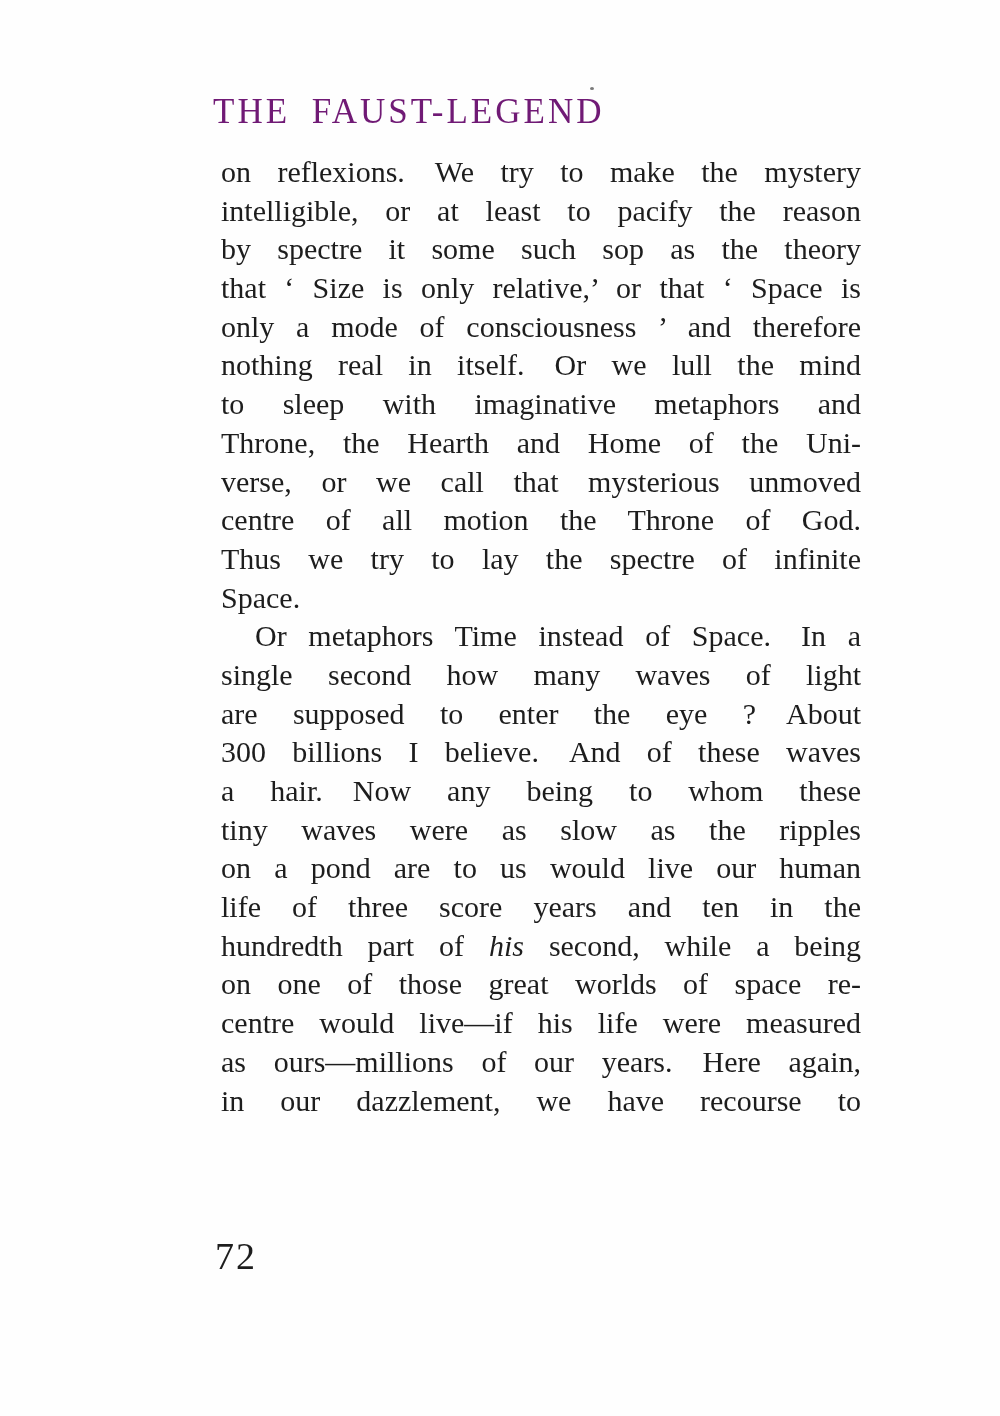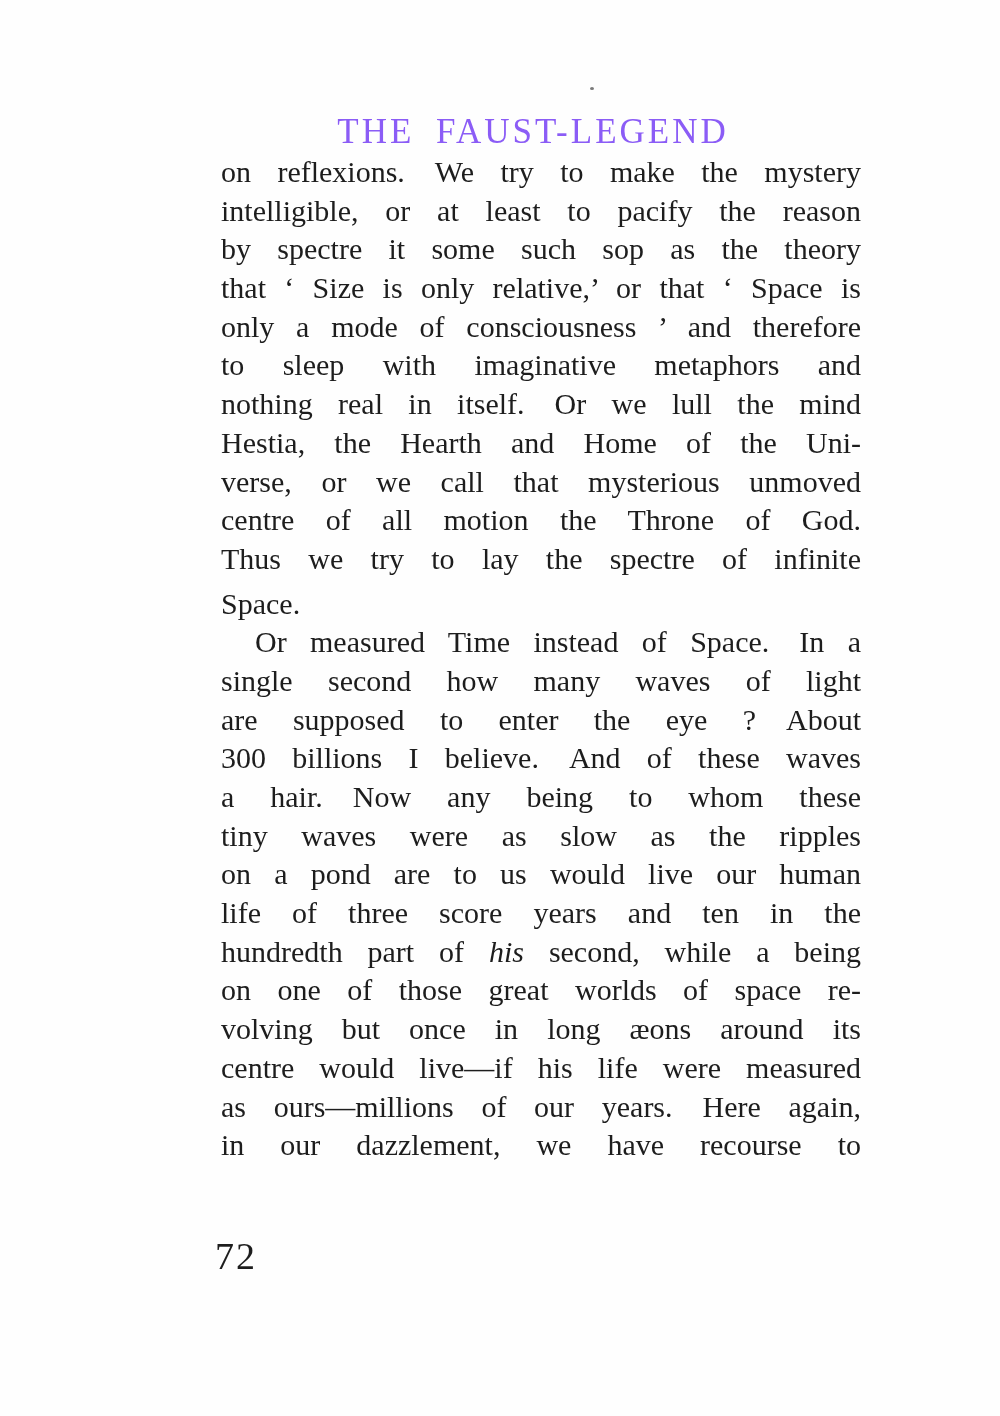--- a/index.html
+++ b/index.html
@@ -10,46 +10,45 @@
     position: relative;
     width: 1000px;
     height: 1416px;
     background: #fefefe;
     overflow: hidden;
     font-family: "Liberation Serif", "DejaVu Serif", serif;
     color: #1d1d1d;
   }
   .running-header {
     position: absolute;
-    top: 112px;
+    top: 92px;
     left: 213px;
     width: 640px;
-    text-align: center;
+    text-align: left;
     font-size: 35px;
     letter-spacing: 3px;
     word-spacing: 10px;
-    color: #8b5cf6;
+    color: #701a75;
   }
   .text-block {
     position: absolute;
     top: 153px;
     left: 221px;
     width: 640px;
     font-size: 30px;
   }
   .line {
     height: 38.7px;
     line-height: 38.7px;
     text-align: justify;
     text-align-last: justify;
     overflow: hidden;
   }
   .line.no-just {
     text-align-last: left;
-    margin-top: 6px;
   }
   .line.indent {
     text-indent: 34px;
   }
   .page-number {
     position: absolute;
     top: 1234px;
     left: 215px;
     font-size: 38px;
     letter-spacing: 2px;
@@ -70,39 +69,38 @@
 <div class="page">
   <div class="speck"></div>
   <div class="running-header">THE FAUST-LEGEND</div>
   <div class="text-block">
       <div>
         <div class="line">on reflexions. We try to make the mystery</div>
         <div class="line">intelligible, or at least to pacify the reason</div>
         <div class="line">by spectre it some such sop as the theory</div>
         <div class="line">that ‘ Size is only relative,’ or that ‘ Space is</div>
         <div class="line">only a mode of consciousness ’ and therefore</div>
+        <div class="line">nothing real in itself. Or we lull the mind</div>
         <div class="line">to sleep with imaginative metaphors and</div>
-        <div class="line">nothing real in itself. Or we lull the mind</div>
-        <div class="line">Hestia, the Hearth and Home of the Uni-</div>
+        <div class="line">Throne, the Hearth and Home of the Uni-</div>
         <div class="line">verse, or we call that mysterious unmoved</div>
         <div class="line">centre of all motion the Throne of God.</div>
         <div class="line">Thus we try to lay the spectre of infinite</div>
         <div class="line no-just">Space.</div>
       </div>
       <div>
-        <div class="line indent">Or measured Time instead of Space. In a</div>
+        <div class="line indent">Or metaphors Time instead of Space. In a</div>
         <div class="line">single second how many waves of light</div>
         <div class="line">are supposed to enter the eye ? About</div>
         <div class="line">300 billions I believe. And of these waves</div>
         <div class="line">a hair. Now any being to whom these</div>
         <div class="line">tiny waves were as slow as the ripples</div>
         <div class="line">on a pond are to us would live our human</div>
         <div class="line">life of three score years and ten in the</div>
         <div class="line"><span>hundredth part of </span><span style="font-style: italic;">his</span><span> second, while a being</span></div>
         <div class="line">on one of those great worlds of space re-</div>
-        <div class="line">volving but once in long æons around its</div>
         <div class="line">centre would live—if his life were measured</div>
         <div class="line">as ours—millions of our years. Here again,</div>
         <div class="line">in our dazzlement, we have recourse to</div>
       </div>
     </div>
   <div class="page-number">72</div>
 </div>
 
 </body></html>

